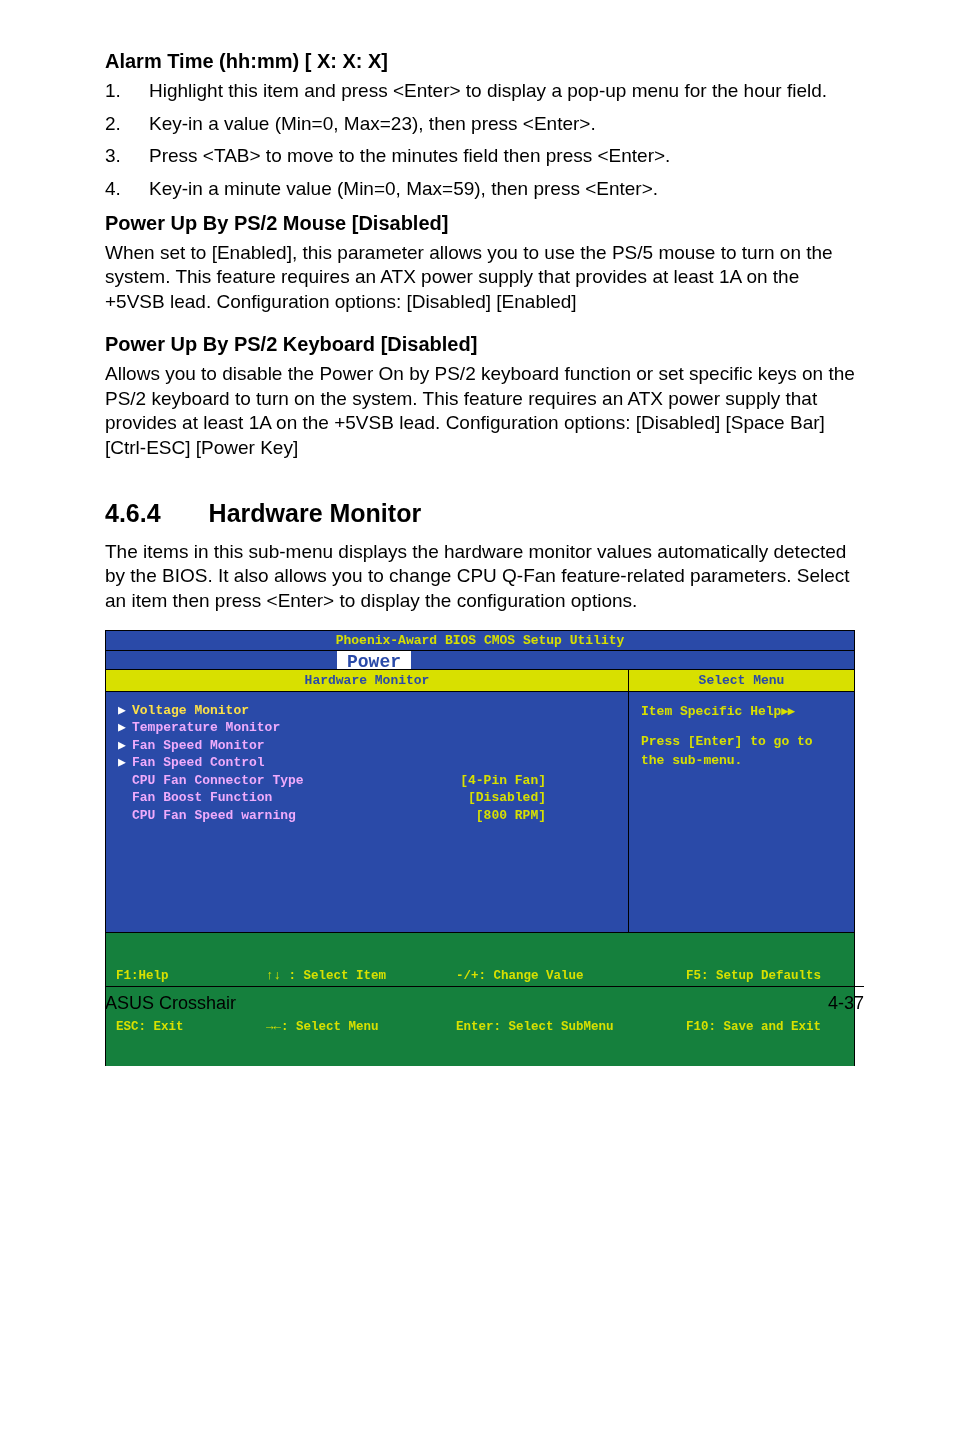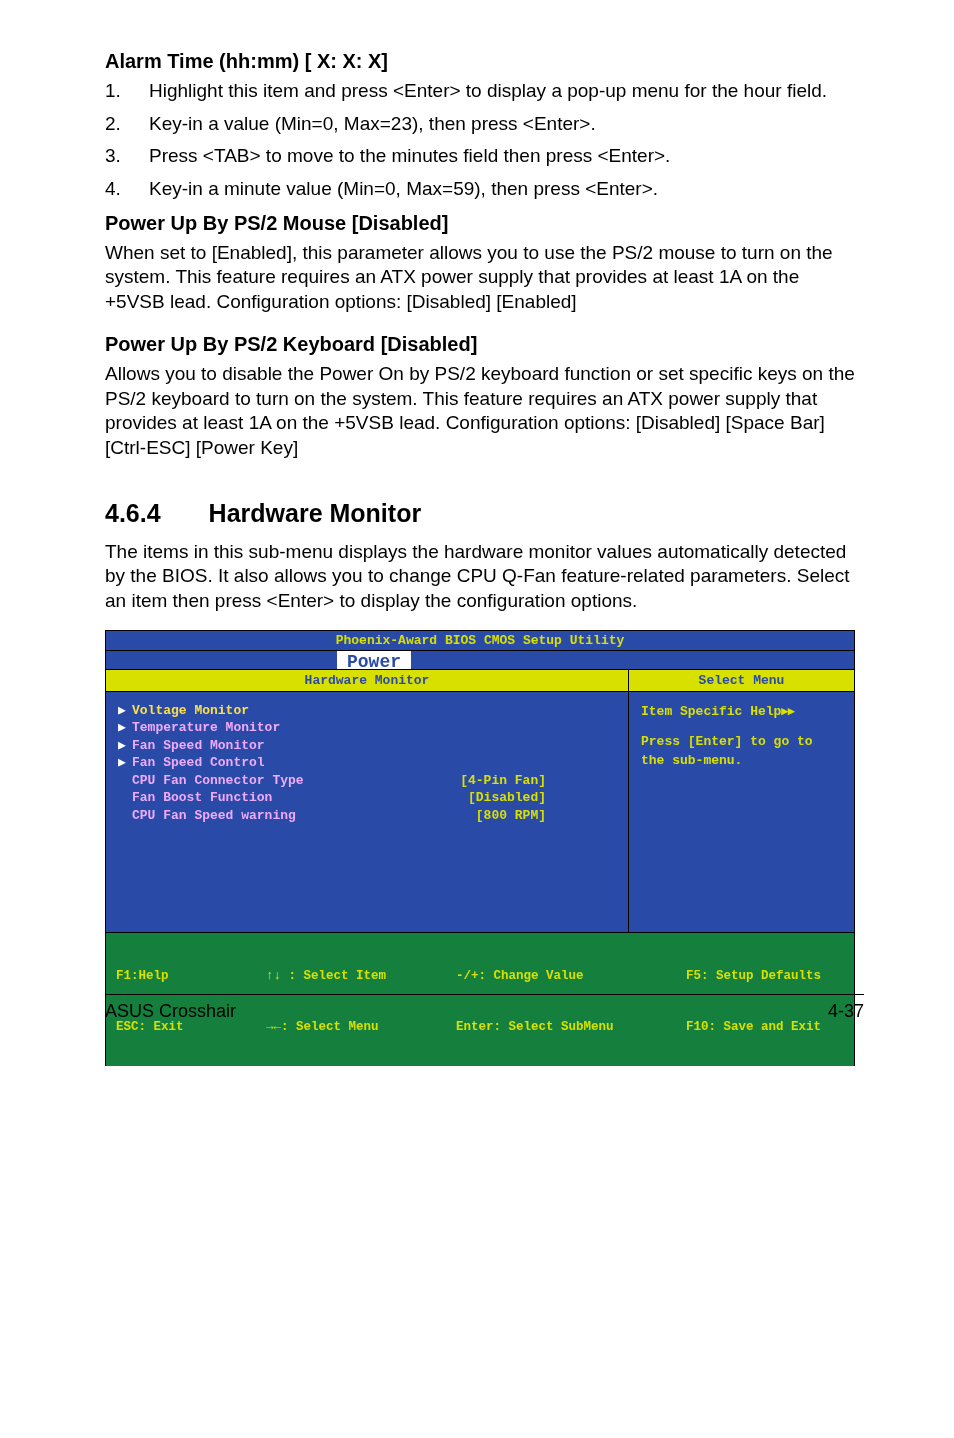--- a/index.html
+++ b/index.html
@@ -154,21 +154,21 @@
   .bios-footer .c1 { width: 130px; }
   .bios-footer .c2 { width: 170px; }
   .bios-footer .c3 { width: 210px; }
   .bios-footer .c4 { flex:1; }
 
   .help-text { font-weight: bold; line-height:1.45; }
   .help-arrows { font-family: Arial, sans-serif; }
 
   .page-footer {
     position: absolute;
-    bottom: 44px;
+    bottom: 52px;
     left: 105px;
     right: 90px;
     border-top: 1px solid #000;
     display: flex;
     justify-content: space-between;
     font-size: 18px;
     padding-top: 6px;
   }
 </style>
 </head>
@@ -191,21 +191,21 @@
       <div class="num">3.</div>
       <div class="txt">Press &lt;TAB&gt; to move to the minutes field then press &lt;Enter&gt;.</div>
     </div>
     <div class="row">
       <div class="num">4.</div>
       <div class="txt">Key-in a minute value (Min=0, Max=59), then press &lt;Enter&gt;.</div>
     </div>
   </div>
 
   <h3 class="section-title" style="margin-top:10px;">Power Up By PS/2 Mouse [Disabled]</h3>
-  <p class="body">When set to [Enabled], this parameter allows you to use the PS/2 mouse to turn on the system. This feature requires an ATX power supply that provides at least 1A on the +5VSB lead. Configuration options: [Disabled] [Enabled]</p>
+  <p class="body">When set to [Enabled], this parameter allows you to use the PS/5 mouse to turn on the system. This feature requires an ATX power supply that provides at least 1A on the +5VSB lead. Configuration options: [Disabled] [Enabled]</p>
 
   <h3 class="section-title" style="margin-top:18px;">Power Up By PS/2 Keyboard [Disabled]</h3>
   <p class="body">Allows you to disable the Power On by PS/2 keyboard function or set specific keys on the PS/2 keyboard to turn on the system. This feature requires an ATX power supply that provides at least 1A on the +5VSB lead. Configuration options: [Disabled] [Space Bar] [Ctrl-ESC] [Power Key]</p>
 
   <h2 class="sub-num">
     <span>4.6.4</span><span class="gap"></span><span>Hardware Monitor</span>
   </h2>
   <p class="body">The items in this sub-menu displays the hardware monitor values automatically detected by the BIOS. It also allows you to change CPU Q-Fan feature-related parameters. Select an item then press &lt;Enter&gt; to display the configuration options.</p>
 
   <div class="bios-wrapper">

